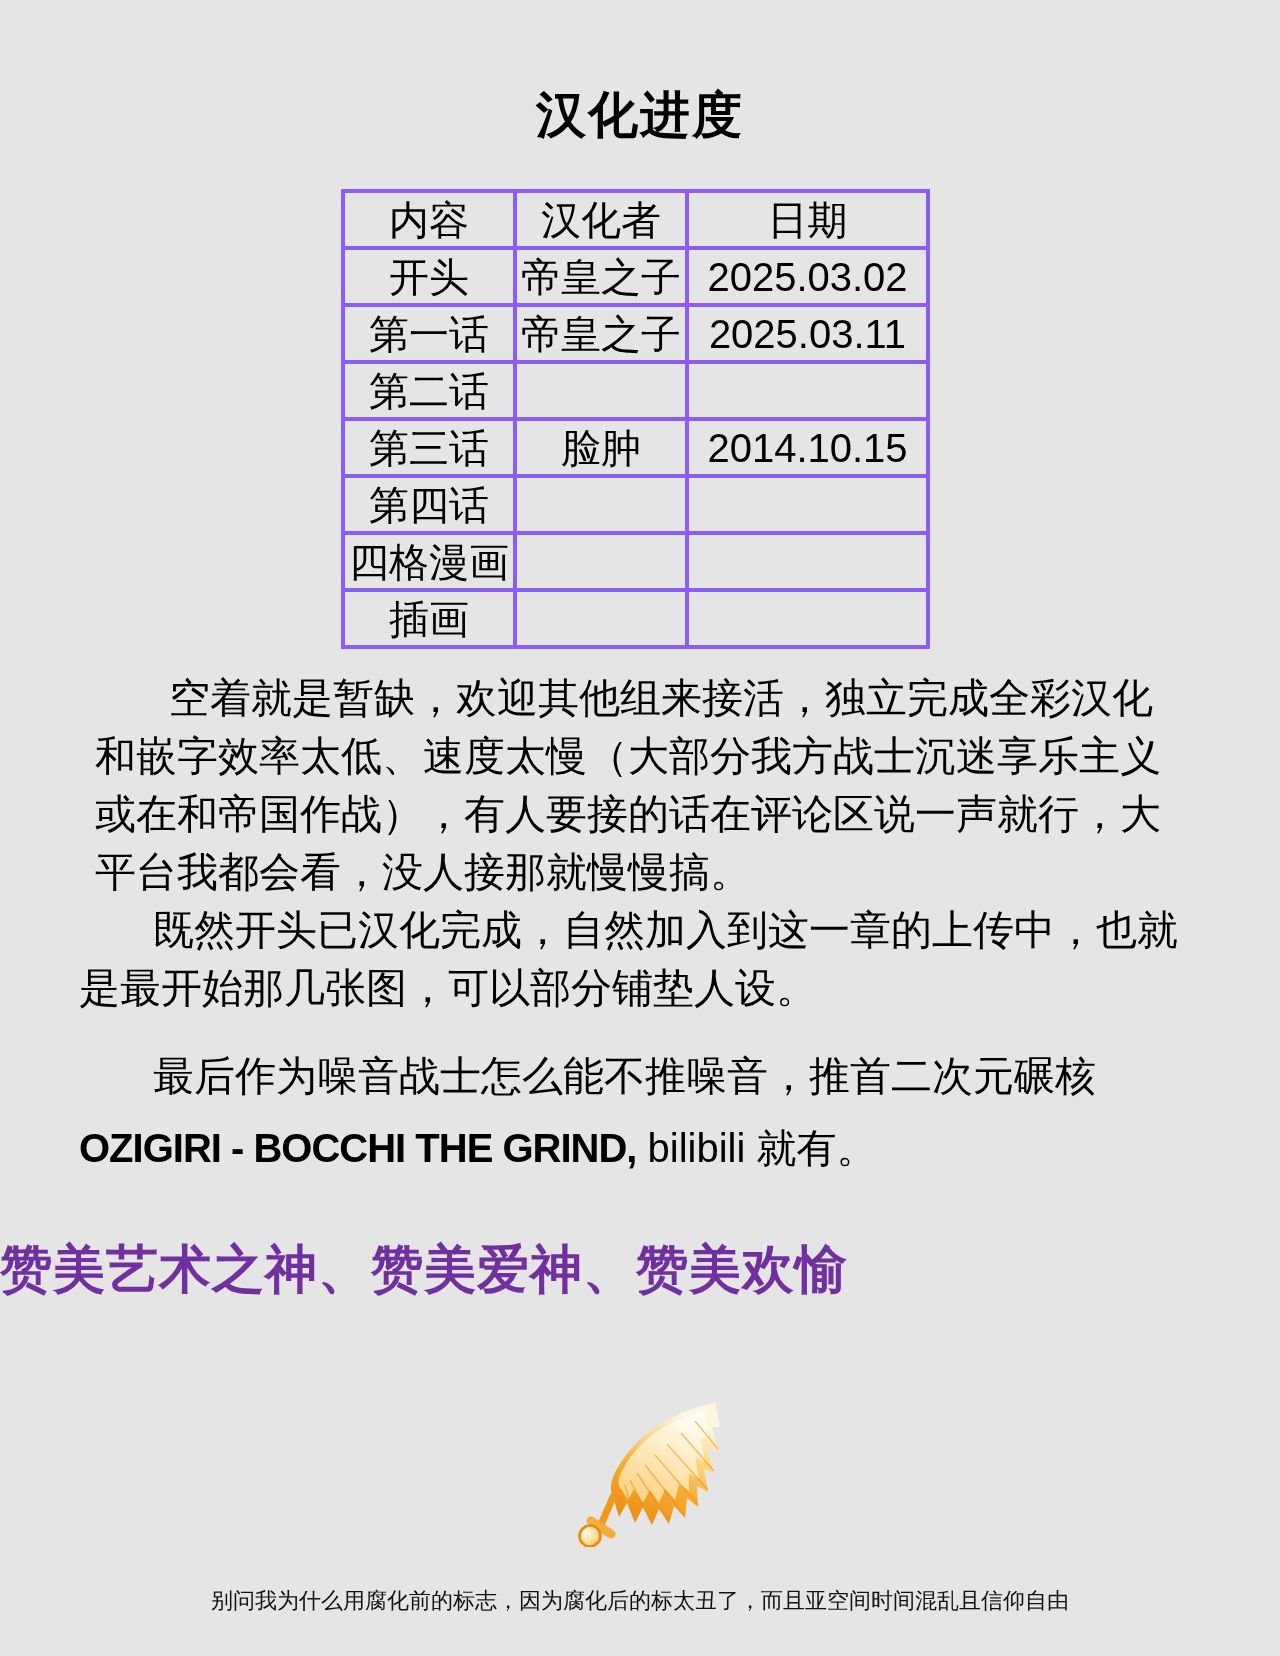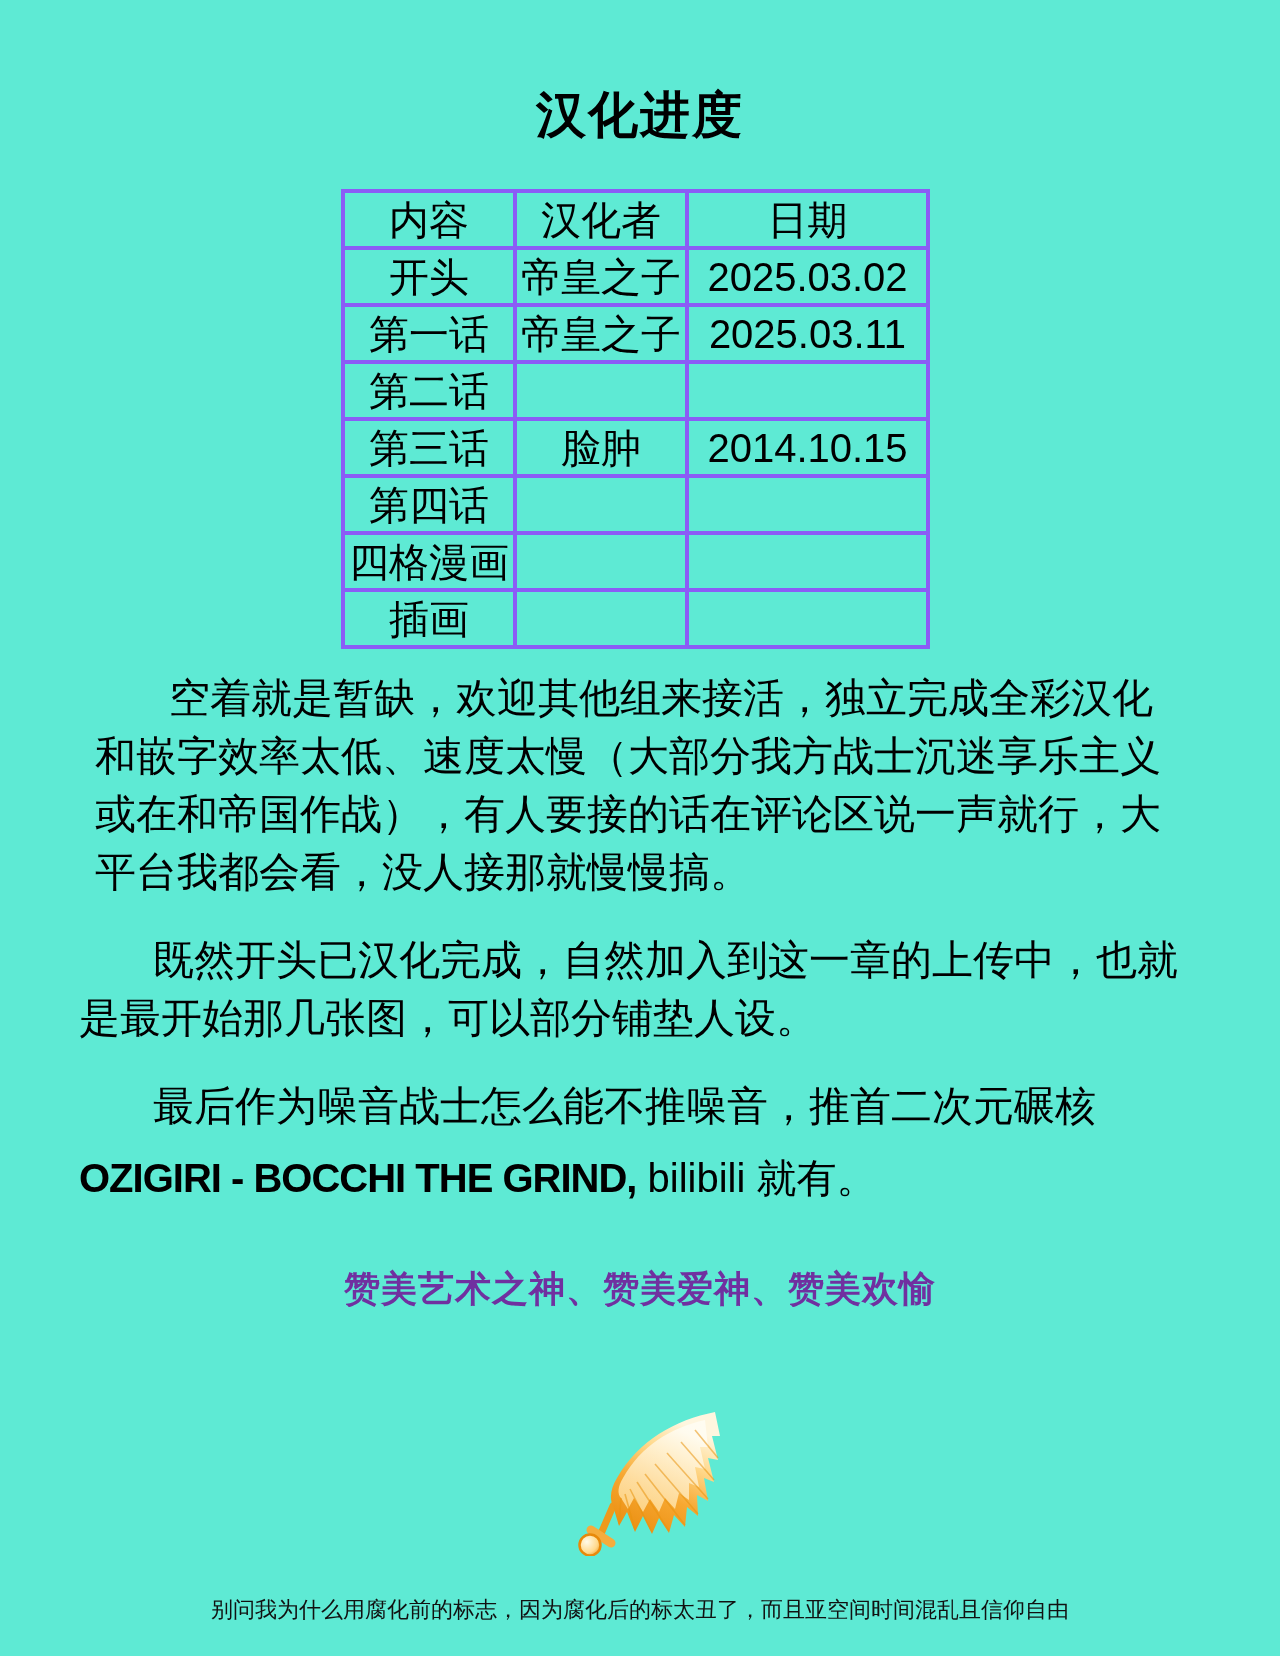--- a/index.html
+++ b/index.html
@@ -1,19 +1,19 @@
 <!DOCTYPE html>
 <html><head>
 <meta charset="utf-8">
 <style>
   html,body{margin:0;padding:0;background:#ffffff;}
   .page{
     position:relative;
     width:1280px;height:1656px;
-    background:#5eead4;
+    background:#e5e5e5;
     font-family:"Liberation Sans",sans-serif;
     color:#000;
     overflow:hidden;
   }
   .doc-title{
     margin:0;padding-top:88px;
     text-align:center;
     font-size:50px;font-weight:700;line-height:1.1;
     letter-spacing:2px;
   }
@@ -36,32 +36,31 @@
   .body-text{
     width:1110px;
     margin:0 0 0 79px;
     font-size:41px;
     line-height:58px;
     letter-spacing:0;
   }
   .para{margin:0;}
   .para.indent{text-indent:74px;}
   .p1{margin-top:20px;margin-left:16px;}
-  .p2{margin-top:30px;}
+  .p2{}
   .p3{margin-top:30px;}
   .promo-line{
     margin-top:14px;
     font-size:40px;
     line-height:58px;
   }
   .promo-bold{font-weight:700;letter-spacing:-1px;margin-top:29px;}
   .praise{
     margin-top:58px;
-    text-align:center;
-    font-size:36px;
+    font-size:52px;
     font-weight:700;
     color:#7030A0;
     letter-spacing:1px;
   }
   .wing-wrap{
     width:170px;height:150px;
     margin:92px auto 0;
   }
   .footer-note{
     margin-top:40px;

